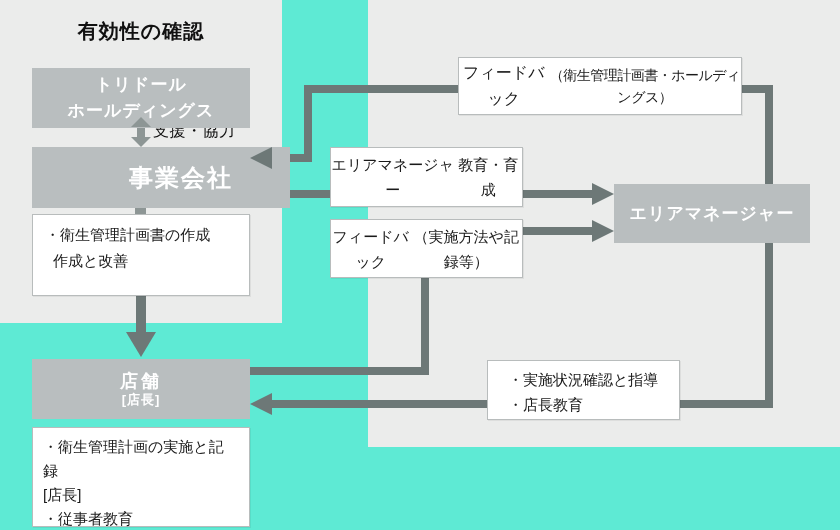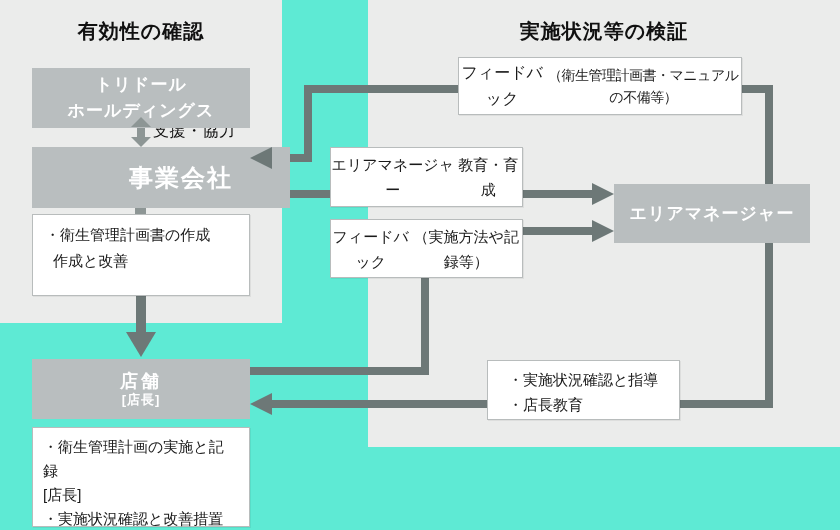--- a/index.html
+++ b/index.html
@@ -56,21 +56,20 @@
 </style>
 </head>
 <body>
 
 <div id="canvas">
 
   <div class="panel panel-left"></div>
   <div class="panel panel-right"></div>
 
   <div class="heading" style="left:32px;top:18px;width:218px;">有効性の確認</div>
-  <div class="heading" style="left:459px;top:18px;width:290px;">実施状況等の検証</div>
 
   <div class="line" style="left:765px;top:85px;width:8px;height:323px;"></div>
   <div class="line" style="left:304px;top:85px;width:469px;height:8px;"></div>
   <div class="line" style="left:304px;top:85px;width:8px;height:77px;"></div>
   <div class="line" style="left:272px;top:154px;width:40px;height:8px;"></div>
   <div class="tri tri-left" style="left:250px;top:147px;"></div>
 
   <div class="line" style="left:250px;top:190px;width:342px;height:8px;"></div>
   <div class="tri tri-right" style="left:592px;top:183px;"></div>
 
@@ -101,38 +100,37 @@
   <div class="node node-store">
     <div class="main">店舗</div>
     <div class="sub">[店長]</div>
   </div>
   <div class="node node-am">
     <div>エリアマネージャー</div>
   </div>
 
   <div class="callout centered co-feedback-top">
     <div class="l1">フィードバック</div>
-    <div class="l2">（衛生管理計画書・マニュアルの不備等）</div>
+    <div class="l2">（衛生管理計画書・ホールディングス）</div>
   </div>
   <div class="callout centered co-am-training">
     <div>エリアマネージャー</div>
     <div>教育・育成</div>
   </div>
   <div class="callout centered co-feedback-mid">
     <div>フィードバック</div>
     <div>（実施方法や記録等）</div>
   </div>
   <div class="callout co-company-tasks">
     <div>・衛生管理計画書の作成</div>
     <div class="indent">作成と改善</div>
   </div>
   <div class="callout co-guidance">
     <div>・実施状況確認と指導</div>
     <div>・店長教育</div>
   </div>
   <div class="callout co-store-tasks">
     <div>・衛生管理計画の実施と記録</div>
     <div>[店長]</div>
-    <div>・実施状況確認と改善措置</div>
     <div>・従事者教育</div>
   </div>
 
 </div>
 
 </body></html>

